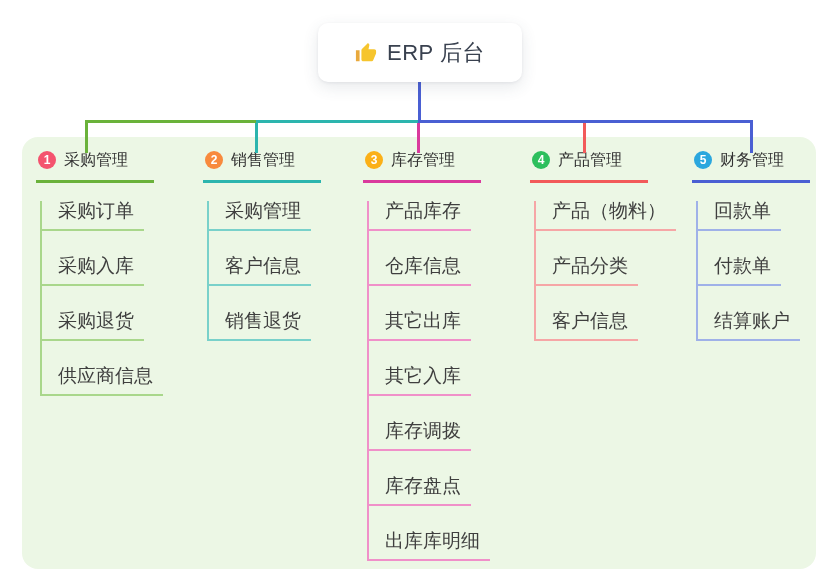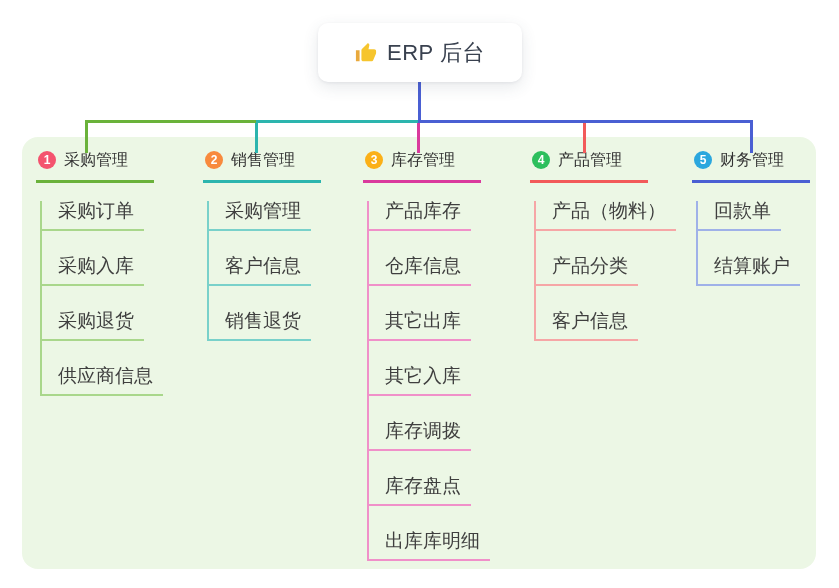--- a/index.html
+++ b/index.html
@@ -129,18 +129,19 @@
       </div>
     </div>
 
     <div class="branch" style="left: 670px; --c: #4a5fd3; --lc: #9fb1e8;">
       <div class="branch-head">
         <span class="badge" style="background: rgb(43, 167, 222);">5</span>
         <span>财务管理</span>
       </div>
       <div class="children">
         <div class="child"><span class="child-label">回款单</span></div>
+        <div class="child"><span class="child-label">付款单</span></div>
         <div class="child"><span class="child-label">结算账户</span></div>
       </div>
     </div>
 
   </div>
 </div>
 
 </body></html>

